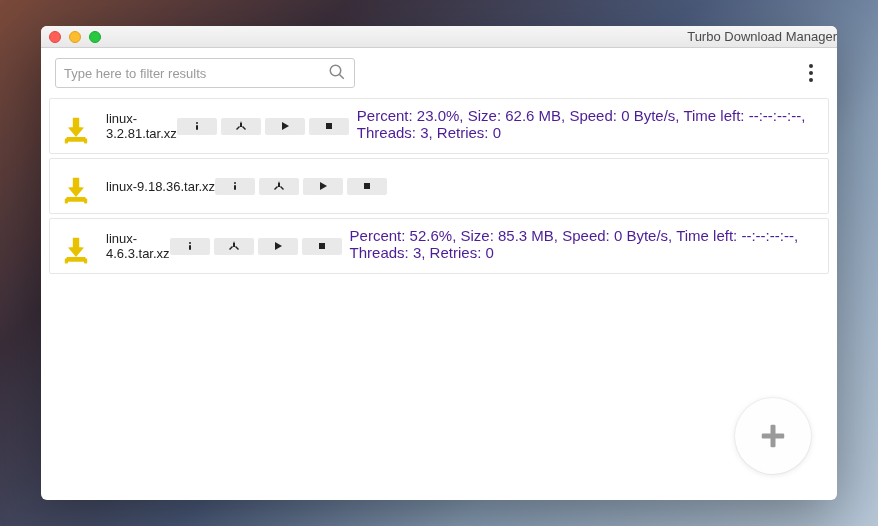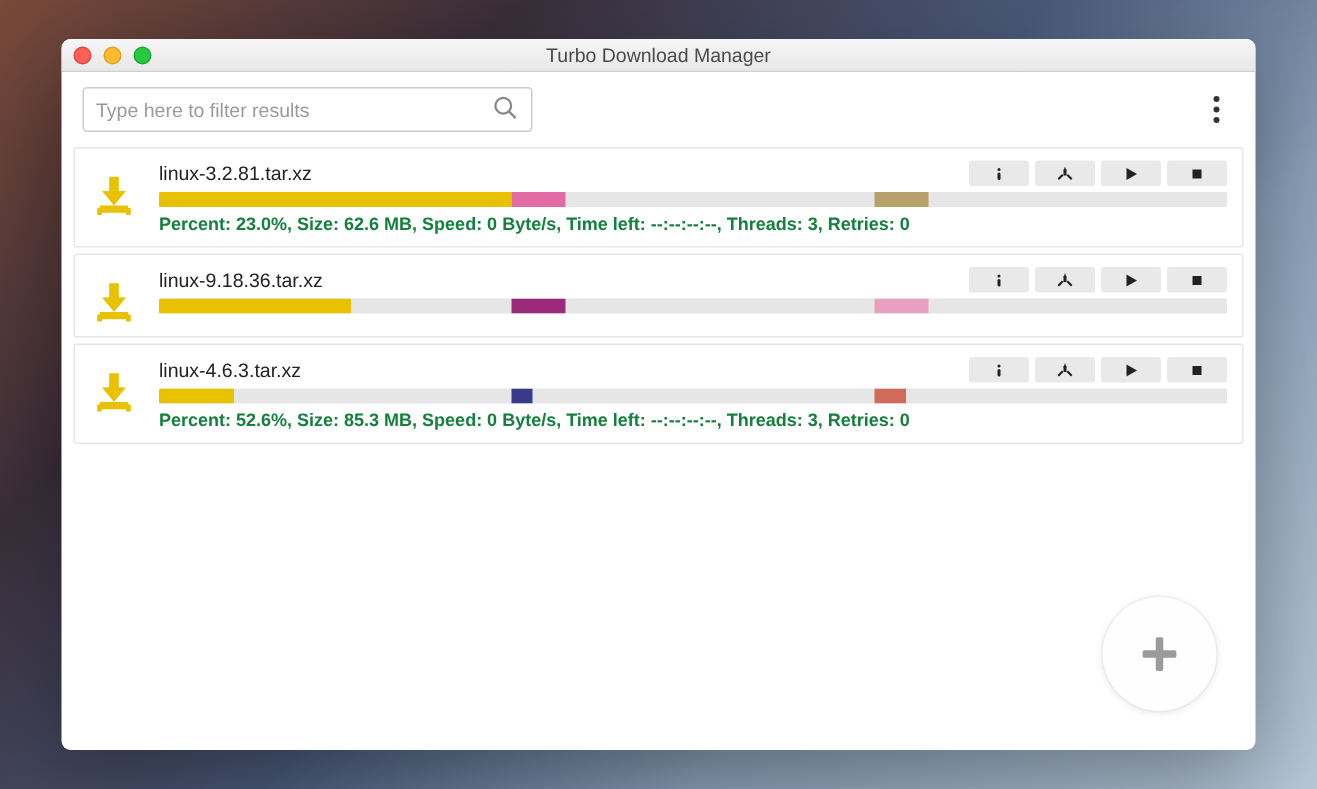--- a/index.html
+++ b/index.html
@@ -37,21 +37,21 @@
     gap: 8px;
     margin-left: 8px;
   }
   .tl {
     width: 12px; height: 12px; border-radius: 50%;
   }
   .tl.red { background:#ff5f57; border:0.5px solid #e04640;}
   .tl.yellow { background:#febc2e; border:0.5px solid #dea123;}
   .tl.green { background:#28c840; border:0.5px solid #1ba92e;}
   .title {
-    position:absolute; left:0; right:0; text-align:center;
+    position:absolute; left:0; right:0; text-align:right;
     font-size:13px; color:#4a4a4a; pointer-events:none;
   }
   .toolbar {
     display:flex; align-items:center; padding:10px 14px 8px 14px; gap:10px;
   }
   .search {
     flex:0 0 300px;
     display:flex; align-items:center;
     border:1px solid #ccc; border-radius:3px;
     height:30px; padding:14px 8px; background:#fff;
@@ -68,35 +68,35 @@
   .menu-dots span { width:4px; height:4px; border-radius:50%; background:#333; }
   .list { padding: 2px 8px 0 8px; }
   .item {
     border:1px solid #e6e6e6; border-radius:2px; margin-bottom:4px;
     padding:8px 10px 8px 8px; display:flex; gap:12px; background:#fff;
   }
   .dl-icon {
     width:36px; display:flex; align-items:flex-start; justify-content:center; padding-top:6px;
   }
   .dl-icon svg { width:32px; height:32px; }
-  .item-body { flex:1; display:flex; flex-direction:column; gap:4px; }
+  .item-body { flex:1; display:flex; flex-direction:row; gap:4px; }
   .row1 { display:flex; align-items:center; }
   .fname { flex:1; font-size:13px; color:#222; }
   .btns { display:flex; gap:4px; }
   .abtn {
     width:40px; height:17px; background:#e9e9e9; border-radius:2px;
     display:flex; align-items:center; justify-content:center; cursor:pointer;
     font-size:10px; color:#333;
   }
   .abtn svg { width:10px; height:10px; fill:#222; }
   .progress {
     height:10px; background:#e6e6e6; border-radius:1px; position:relative; overflow:hidden;
   }
   .seg { position:absolute; top:0; height:100%; }
-  .status { font-size:12px; color:#15803d;font-weight:bold; }
+  .status { font-size:15px; color:#4c1d95; }
   .fab {
     position:absolute; right:26px; bottom:26px;
     width:76px; height:76px; border-radius:50%;
     background:#fefefe;
     box-shadow: 0 1px 6px rgba(0,0,0,0.10), 0 0 0 1px rgba(0,0,0,0.04);
     display:flex; align-items:center; justify-content:center; cursor:pointer;
   }
   .fab svg { width:30px; height:30px; }
 </style>
 </head>

